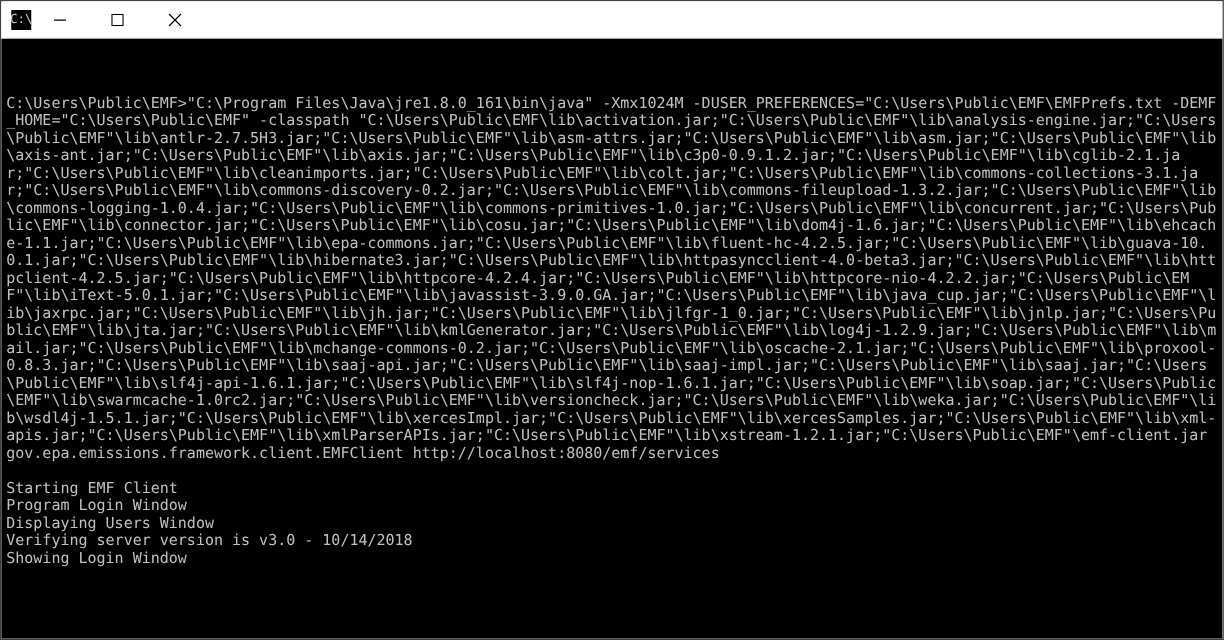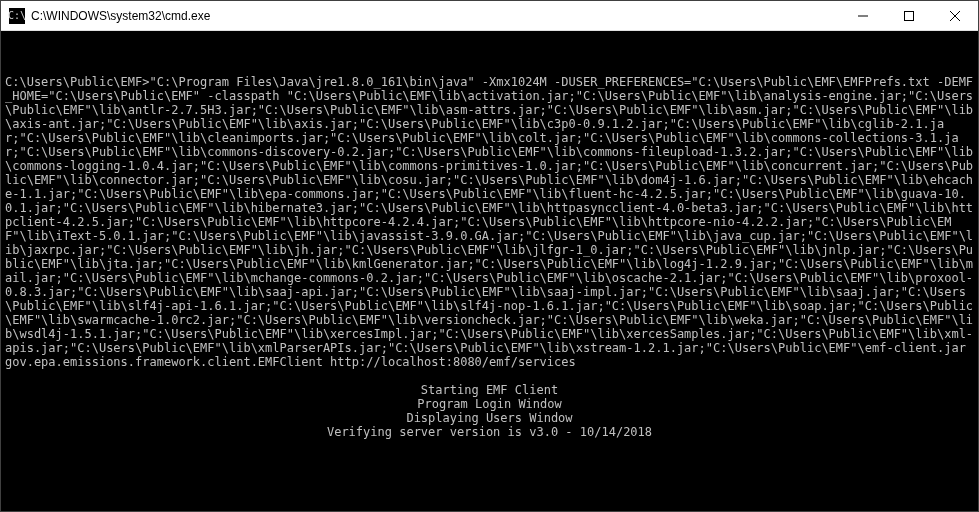--- a/index.html
+++ b/index.html
@@ -57,29 +57,28 @@
       background: #000000;
       color: #c0c0c0;
       font-family: Consolas, "Lucida Console", monospace;
       font-size: 12px;
       line-height: 14px;
       padding: 2px 4px;
       white-space: pre-wrap;
       word-break: break-all;
       overflow: hidden;
     }
-    .terminal-lines { font-family: inherit; text-align: center; }
+    .terminal-lines { font-family: inherit; }
     .terminal-line { font-family: inherit; }
   </style>
 </head>
 <body>
 
 <div class="titlebar">
   <div class="titlebar-icon">C:\</div>
-  <div class="titlebar-title">C:\WINDOWS\system32\cmd.exe</div>
   <div class="titlebar-buttons">
     <button class="titlebar-btn" aria-label="Minimize">
       <svg viewBox="0 0 10 10">
           <line x1="0" y1="5" x2="10" y2="5" stroke="#000" stroke-width="1"></line>
         </svg>
     </button>
     <button class="titlebar-btn" aria-label="Maximize">
       <svg viewBox="0 0 10 10">
           <rect x="0.5" y="0.5" width="9" height="9" fill="none" stroke="#000" stroke-width="1"></rect>
         </svg>
@@ -89,14 +88,14 @@
           <line x1="0" y1="0" x2="10" y2="10" stroke="#000" stroke-width="1"></line>
           <line x1="10" y1="0" x2="0" y2="10" stroke="#000" stroke-width="1"></line>
         </svg>
     </button>
   </div>
 </div>
 
 <div class="terminal">
 <div class="terminal-line"> </div>
 <div class="terminal-line">C:\Users\Public\EMF&gt;"C:\Program Files\Java\jre1.8.0_161\bin\java" -Xmx1024M -DUSER_PREFERENCES="C:\Users\Public\EMF\EMFPrefs.txt -DEMF_HOME="C:\Users\Public\EMF" -classpath "C:\Users\Public\EMF\lib\activation.jar;"C:\Users\Public\EMF"\lib\analysis-engine.jar;"C:\Users\Public\EMF"\lib\antlr-2.7.5H3.jar;"C:\Users\Public\EMF"\lib\asm-attrs.jar;"C:\Users\Public\EMF"\lib\asm.jar;"C:\Users\Public\EMF"\lib\axis-ant.jar;"C:\Users\Public\EMF"\lib\axis.jar;"C:\Users\Public\EMF"\lib\c3p0-0.9.1.2.jar;"C:\Users\Public\EMF"\lib\cglib-2.1.jar;"C:\Users\Public\EMF"\lib\cleanimports.jar;"C:\Users\Public\EMF"\lib\colt.jar;"C:\Users\Public\EMF"\lib\commons-collections-3.1.jar;"C:\Users\Public\EMF"\lib\commons-discovery-0.2.jar;"C:\Users\Public\EMF"\lib\commons-fileupload-1.3.2.jar;"C:\Users\Public\EMF"\lib\commons-logging-1.0.4.jar;"C:\Users\Public\EMF"\lib\commons-primitives-1.0.jar;"C:\Users\Public\EMF"\lib\concurrent.jar;"C:\Users\Public\EMF"\lib\connector.jar;"C:\Users\Public\EMF"\lib\cosu.jar;"C:\Users\Public\EMF"\lib\dom4j-1.6.jar;"C:\Users\Public\EMF"\lib\ehcache-1.1.jar;"C:\Users\Public\EMF"\lib\epa-commons.jar;"C:\Users\Public\EMF"\lib\fluent-hc-4.2.5.jar;"C:\Users\Public\EMF"\lib\guava-10.0.1.jar;"C:\Users\Public\EMF"\lib\hibernate3.jar;"C:\Users\Public\EMF"\lib\httpasyncclient-4.0-beta3.jar;"C:\Users\Public\EMF"\lib\httpclient-4.2.5.jar;"C:\Users\Public\EMF"\lib\httpcore-4.2.4.jar;"C:\Users\Public\EMF"\lib\httpcore-nio-4.2.2.jar;"C:\Users\Public\EMF"\lib\iText-5.0.1.jar;"C:\Users\Public\EMF"\lib\javassist-3.9.0.GA.jar;"C:\Users\Public\EMF"\lib\java_cup.jar;"C:\Users\Public\EMF"\lib\jaxrpc.jar;"C:\Users\Public\EMF"\lib\jh.jar;"C:\Users\Public\EMF"\lib\jlfgr-1_0.jar;"C:\Users\Public\EMF"\lib\jnlp.jar;"C:\Users\Public\EMF"\lib\jta.jar;"C:\Users\Public\EMF"\lib\kmlGenerator.jar;"C:\Users\Public\EMF"\lib\log4j-1.2.9.jar;"C:\Users\Public\EMF"\lib\mail.jar;"C:\Users\Public\EMF"\lib\mchange-commons-0.2.jar;"C:\Users\Public\EMF"\lib\oscache-2.1.jar;"C:\Users\Public\EMF"\lib\proxool-0.8.3.jar;"C:\Users\Public\EMF"\lib\saaj-api.jar;"C:\Users\Public\EMF"\lib\saaj-impl.jar;"C:\Users\Public\EMF"\lib\saaj.jar;"C:\Users\Public\EMF"\lib\slf4j-api-1.6.1.jar;"C:\Users\Public\EMF"\lib\slf4j-nop-1.6.1.jar;"C:\Users\Public\EMF"\lib\soap.jar;"C:\Users\Public\EMF"\lib\swarmcache-1.0rc2.jar;"C:\Users\Public\EMF"\lib\versioncheck.jar;"C:\Users\Public\EMF"\lib\weka.jar;"C:\Users\Public\EMF"\lib\wsdl4j-1.5.1.jar;"C:\Users\Public\EMF"\lib\xercesImpl.jar;"C:\Users\Public\EMF"\lib\xercesSamples.jar;"C:\Users\Public\EMF"\lib\xml-apis.jar;"C:\Users\Public\EMF"\lib\xmlParserAPIs.jar;"C:\Users\Public\EMF"\lib\xstream-1.2.1.jar;"C:\Users\Public\EMF"\emf-client.jar gov.epa.emissions.framework.client.EMFClient http://localhost:8080/emf/services</div>
-<div class="terminal-lines" id="status-lines"><div class="terminal-line">Starting EMF Client</div><div class="terminal-line">Program Login Window</div><div class="terminal-line">Displaying Users Window</div><div class="terminal-line">Verifying server version is v3.0 - 10/14/2018</div></div>
+<div class="terminal-lines" id="status-lines"><div class="terminal-line">Starting EMF Client</div><div class="terminal-line">Program Login Window</div><div class="terminal-line">Displaying Users Window</div><div class="terminal-line">Verifying server version is v3.0 - 10/14/2018</div><div class="terminal-line">Showing Login Window</div></div>
 </div>
 
 </body></html>

